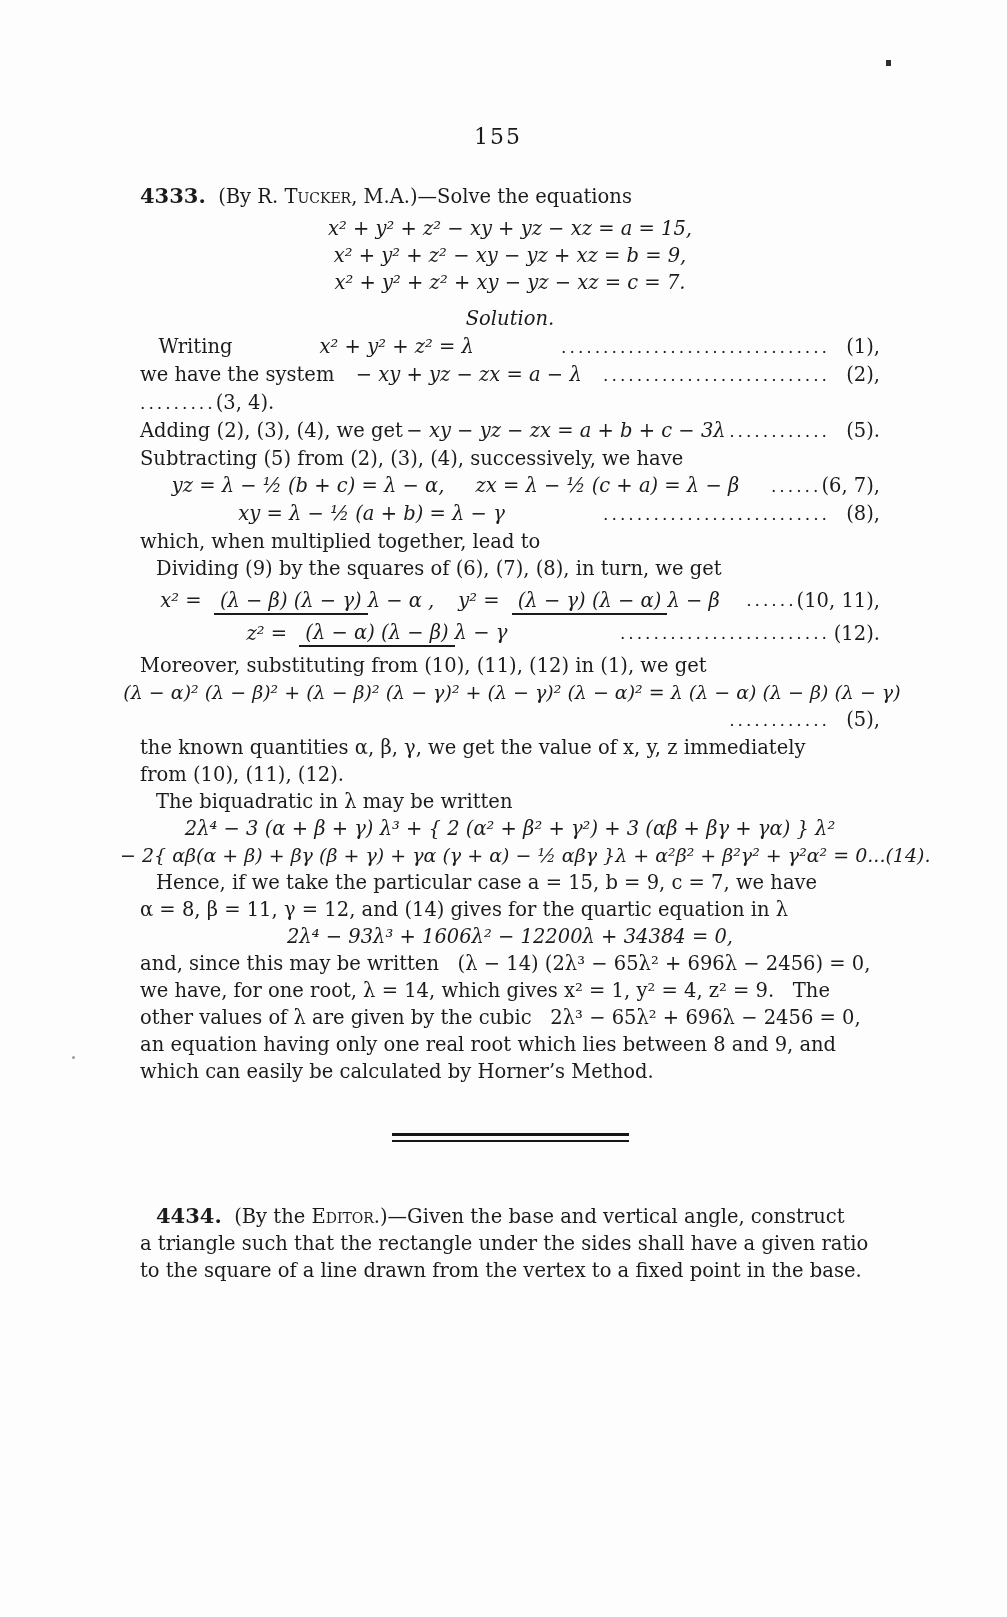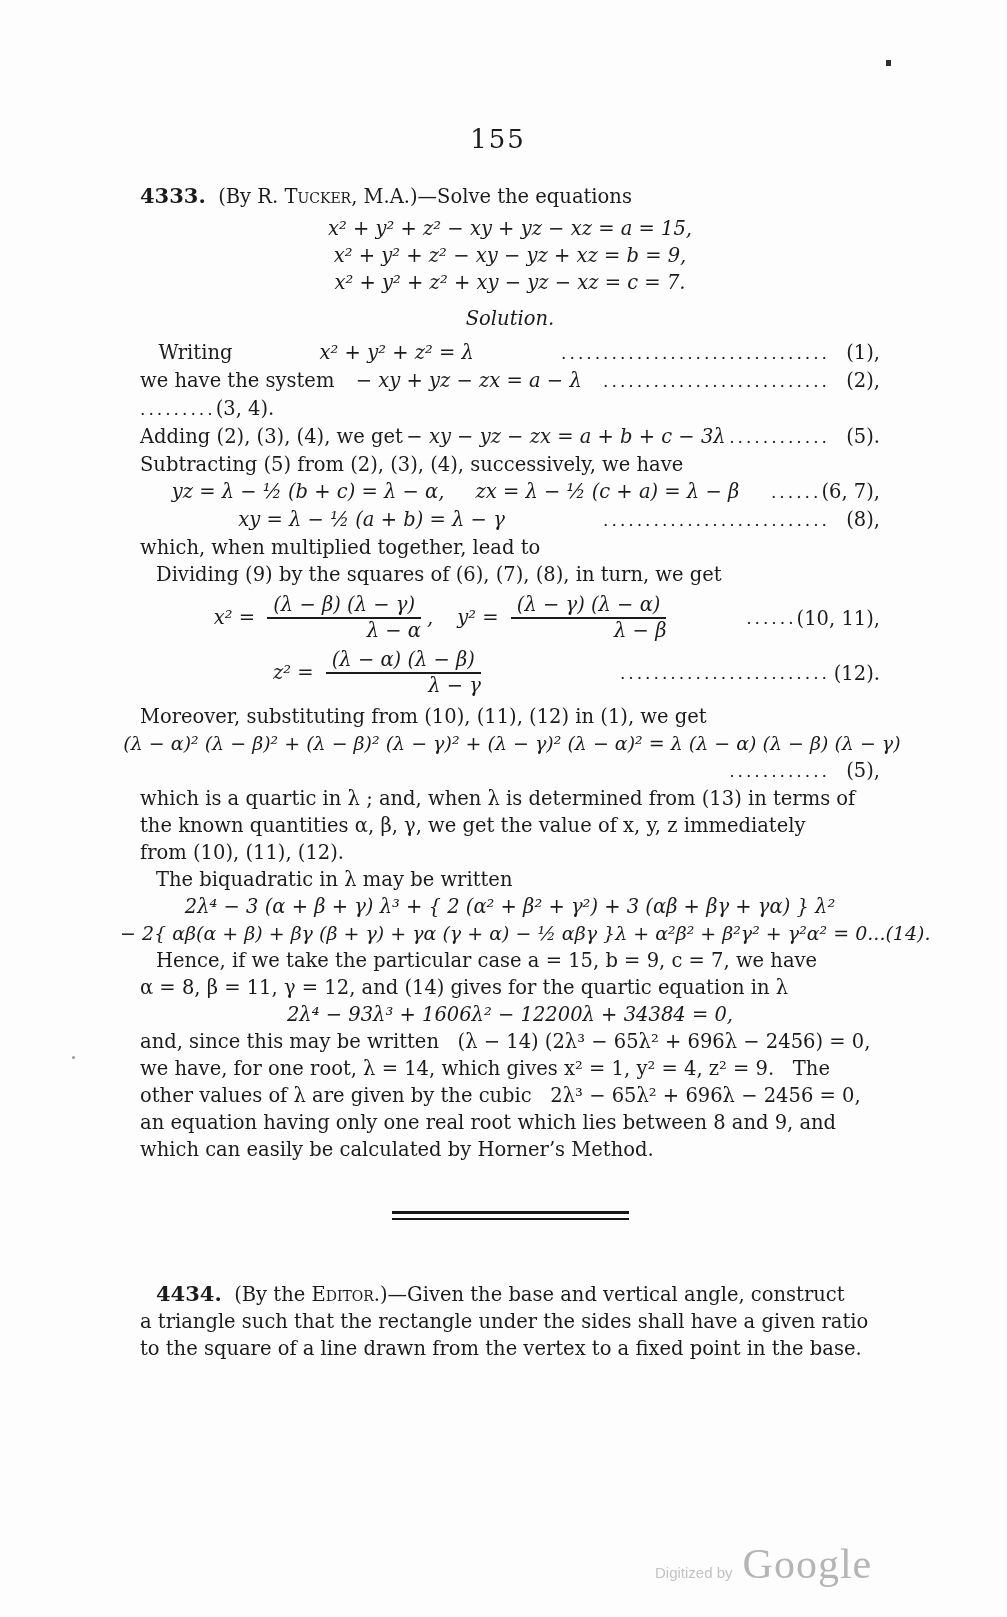--- a/index.html
+++ b/index.html
@@ -3,43 +3,43 @@
 <meta charset="utf-8">
 <style>
   html,body { margin:0; padding:0; background:#fdfdfd; }
   .page {
     position:relative; width:1007px; height:1617px;
     background:#fdfdfd; color:#1b1b1b;
     font-family:"DejaVu Serif", serif; overflow:hidden;
   }
   .pagenum {
     position:absolute; top:124px; left:128px; width:740px;
-    text-align:center; font-size:26px; letter-spacing:2px;
+    text-align:center; font-size:22px; letter-spacing:2px;
   }
   .col {
     position:absolute; left:140px; top:182px; width:740px;
     font-size:19.5px; line-height:27px;
   }
   .line { white-space:pre; }
   .ind  { padding-left:16px; }
   .bold { font-weight:bold; font-size:21px; }
   .sc   { font-variant:small-caps; }
   .m    { font-style:italic; white-space:pre; }
   .disp { text-align:center; white-space:pre; }
   .wide { margin-left:-20px; margin-right:-24px; font-size:19px; }
   .eqblock { margin:5px 0 0 0; }
-  .solution { text-align:center; font-style:italic; margin:9px 0 7px 0; }
+  .solution { text-align:center; font-style:italic; margin:9px 0 1px 0; }
   .eqline { display:flex; align-items:baseline; }
   .eqline .lbl  { flex:none; white-space:pre; }
   .eqline .mid  { flex:1; text-align:center; white-space:pre; }
   .dots { flex:none; letter-spacing:3px; font-size:17px; overflow:hidden; }
   .enum { flex:none; text-align:right; min-width:50px; white-space:pre; }
   .fr { align-items:center; margin:5px 0; }
-  .frac { display:inline-flex; flex-direction:column; text-align:center;
-          vertical-align:middle; margin:0 6px; line-height:24px;align-items:flex-end; }
+  .frac { display:inline-flex; flex-direction:row; text-align:center;
+          vertical-align:middle; margin:0 6px; line-height:24px; }
   .fnum { border-bottom:2px solid #1b1b1b; padding:0 6px; }
   .lhs2 { margin-left:24px; }
   .rightline { display:flex; justify-content:flex-end; align-items:baseline; }
   .rule { width:237px; height:4px; margin:48px auto 0 auto;
           border-top:3px solid #161616; border-bottom:2px solid #161616;
           box-sizing:content-box; }
   .blk4434 { margin-top:60px; }
   .footer { position:absolute; left:655px; top:1540px;
             display:flex; align-items:baseline; gap:10px; }
   .digitized { font-family:"Liberation Sans", sans-serif;
@@ -130,21 +130,20 @@
       </div>
 
     <div class="line">Moreover, substituting from (10), (11), (12) in (1), we get</div>
 
     <div class="disp m wide">(λ − α)² (λ − β)² + (λ − β)² (λ − γ)² + (λ − γ)² (λ − α)² = λ (λ − α) (λ − β) (λ − γ)</div>
     <div class="rightline">
         <span class="dots">............</span>
         <span class="enum">(5),</span>
       </div>
 
-    <div class="line">which is a quartic in λ ; and, when λ is determined from (13) in terms of</div>
     <div class="line">the known quantities α, β, γ, we get the value of x, y, z immediately</div>
     <div class="line">from (10), (11), (12).</div>
 
     <div class="line ind">The biquadratic in λ may be written</div>
 
     <div class="disp m">2λ⁴ − 3 (α + β + γ) λ³ + { 2 (α² + β² + γ²) + 3 (αβ + βγ + γα) } λ²</div>
     <div class="disp m wide">− 2{ αβ(α + β) + βγ (β + γ) + γα (γ + α) − ½ αβγ }λ + α²β² + β²γ² + γ²α² = 0...(14).</div>
 
     <div class="line ind">Hence, if we take the particular case a = 15, b = 9, c = 7, we have</div>
     <div class="line">α = 8, β = 11, γ = 12, and (14) gives for the quartic equation in λ</div>
@@ -160,18 +159,14 @@
     <div class="rule"></div>
 
     <div class="blk4434">
       <div class="line ind"><span class="bold">4434.</span><span>  (By the </span><span class="sc">Editor</span><span>.)—Given the base and vertical angle, construct</span></div>
       <div class="line">a triangle such that the rectangle under the sides shall have a given ratio</div>
       <div class="line">to the square of a line drawn from the vertex to a fixed point in the base.</div>
     </div>
 
   </div>
 
-  <div class="footer">
-    <span class="digitized">Digitized by</span>
-    <span class="google">Google</span>
-  </div>
 
 </div>
 
 </body></html>

